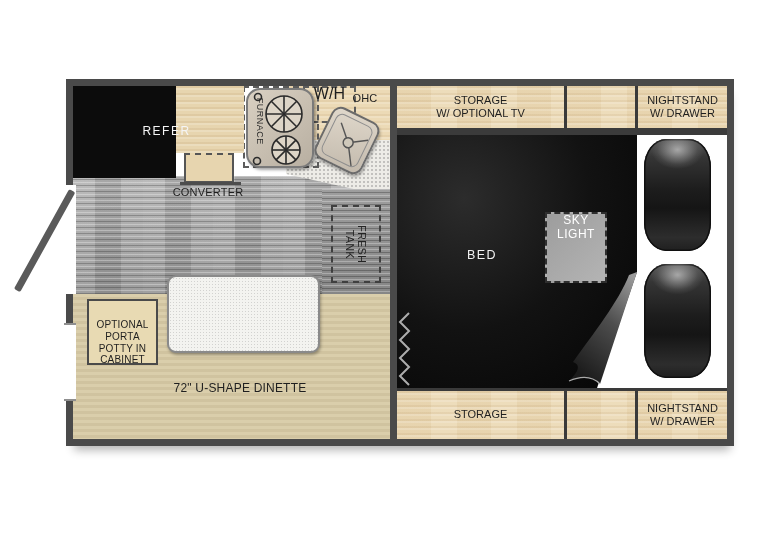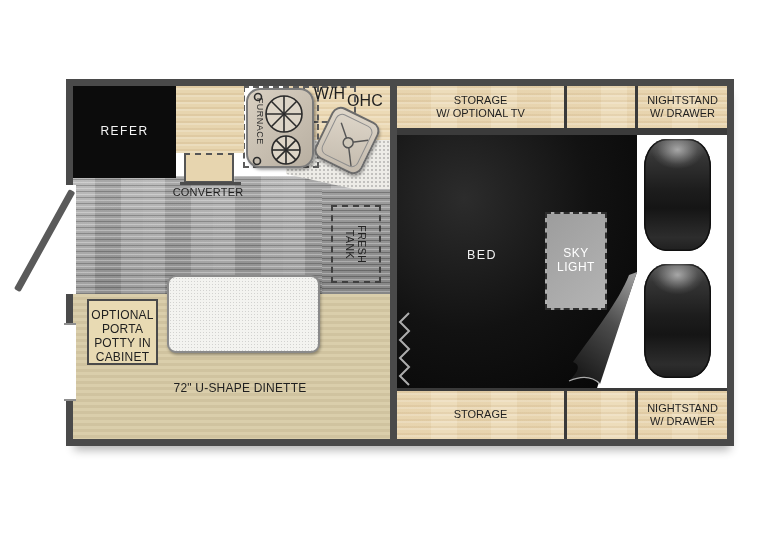--- a/index.html
+++ b/index.html
@@ -34,21 +34,21 @@
 
   
   .floor{
     left:73px;top:176px;width:317px;height:118px;z-index:2;background-color:#a6a6a6;
     background-image:
       repeating-linear-gradient(180deg, rgba(255,255,255,.30) 0 1px, rgba(0,0,0,0) 1px 3px, rgba(0,0,0,.22) 3px 4px, rgba(0,0,0,0) 4px 6px),
       repeating-linear-gradient(90deg, rgba(255,255,255,.08) 0 22px, rgba(0,0,0,.08) 22px 48px, rgba(255,255,255,.05) 48px 70px),
       linear-gradient(180deg,#b6b6b6,#989898);
   }
   .refer-block{left:73px;top:86px;width:103px;height:92px;background:#0c0c0c;z-index:5;}
-  .refer-label{left:73px;top:124px;width:103px;color:#f5f5f5;font-size:12px;letter-spacing:1.5px;z-index:6;}
+  .refer-label{left:73px;top:124px;width:103px;color:#f5f5f5;font-size:12px;letter-spacing:1.5px;z-index:6;padding-left:42px;}
 
   .pantry-block{
     left:176px;top:86px;width:68px;height:67px;z-index:5;background-color:#e7d5af;
     background-image:repeating-linear-gradient(180deg, rgba(150,105,50,.10) 0 2px, rgba(255,255,255,.18) 2px 4px, rgba(0,0,0,0) 4px 7px);
   }
   .pantry-label{left:174px;top:108px;width:72px;font-size:11px;z-index:6;}
 
   .converter-box{
     left:184px;top:153px;width:50px;height:30px;background:#e7d5af;z-index:6;box-sizing:border-box;
     border:2px solid #555;border-top-style:dashed;
@@ -72,21 +72,21 @@
     background-image:repeating-linear-gradient(180deg, rgba(150,105,50,.09) 0 2px, rgba(255,255,255,.16) 2px 4px, rgba(0,0,0,0) 4px 7px);
   }
   .counter{
     left:286px;top:140px;width:104px;height:62px;z-index:3;background-color:#edece7;
     background-image:radial-gradient(rgba(110,110,110,.35) .7px, transparent .9px);
     background-size:4px 4px;
     clip-path:polygon(0 0,100% 0,100% 92%,0 55%);
   }
   .wh-dashed{left:303px;top:86px;width:53px;height:37px;border:2px dashed #5c5c5c;box-sizing:border-box;z-index:4;}
   .wh-label{left:303px;top:85px;width:53px;font-size:16px;z-index:6;}
-  .ohc-label{left:340px;top:92px;width:50px;font-size:16px;z-index:6;}
+  .ohc-label{left:340px;top:92px;width:50px;font-size:11px;z-index:6;}
 
   .sink{
     left:321px;top:112px;width:52px;height:57px;z-index:7;border-radius:10px;
     background:linear-gradient(160deg,#e0d8cb,#c2b9ac);border:2px solid #6b6b6b;box-sizing:border-box;
     transform:rotate(26deg);box-shadow:2px 2px 3px rgba(0,0,0,.3);
   }
   .sink::after{
     content:"";position:absolute;left:4px;top:4px;right:4px;bottom:4px;
     border:1.5px solid #8d8d8d;border-radius:7px;
   }
@@ -104,21 +104,21 @@
   }
 
   .dinette-bench{
     left:73px;top:294px;width:317px;height:145px;z-index:2;background-color:#d8cba6;
     background-image:repeating-linear-gradient(180deg, rgba(255,255,255,.06) 0 3px, rgba(0,0,0,.04) 3px 6px);
   }
   .porta-box{
     left:87px;top:299px;width:71px;height:66px;z-index:6;background:#e8dab3;
     border:2px solid #4a4a4a;box-sizing:border-box;
   }
-  .porta-label{left:86px;top:308px;width:73px;font-size:12px;z-index:7;}
+  .porta-label{left:86px;top:319px;width:73px;font-size:10px;z-index:7;}
   .table{
     left:167px;top:275px;width:153px;height:78px;z-index:6;border-radius:9px;
     background-color:#f3f3f0;
     background-image:radial-gradient(rgba(150,150,150,.35) .6px, transparent .8px);
     background-size:3px 3px;
     border:2px solid #8a8a8a;box-sizing:border-box;box-shadow:1px 2px 3px rgba(0,0,0,.3);
   }
   .table-label{left:167px;top:306px;width:153px;font-size:12px;z-index:7;}
   .dinette-label{left:130px;top:381px;width:220px;font-size:12px;z-index:7;}
 
@@ -138,23 +138,23 @@
   .c-storage-tv{width:167px;}
   .c-blank-top{width:71px;}
   .c-night-top{flex:1;}
   .c-storage{width:167px;}
   .c-blank-bot{width:71px;}
   .c-night-bot{flex:1;}
 
   .bed-svg{left:397px;top:135px;z-index:8;}
   .bed-label{left:442px;top:248px;width:80px;color:#f2f2f2;font-size:12.5px;letter-spacing:1.5px;z-index:12;}
   .skylight{
-    left:545px;top:212px;width:62px;height:98px;z-index:11;box-sizing:border-box;
+    left:545px;top:212px;width:62px;height:71px;z-index:11;box-sizing:border-box;
     background:linear-gradient(135deg,#9d9d9d,#b4b4b4);border:2px dashed #2e2e2e;
-    display:flex;align-items:center;justify-content:center;
+    display:flex;align-items:flex-start;justify-content:center;
   }
   .skylight-label{color:#ffffff;font-size:12px;text-align:center;white-space:pre-line;line-height:1.15;letter-spacing:.5px;}
 
   .seat{
     left:644px;width:67px;z-index:9;border-radius:22px / 28px;
     background:linear-gradient(180deg,#565656 0%,#353535 16%,#1d1d1d 45%,#151515 62%,#2d2d2d 88%,#1f1f1f 100%);
     box-shadow:inset 0 0 0 1.5px #101010;overflow:hidden;
   }
   .seat::before{
     content:"";position:absolute;left:0;top:0;right:0;height:60%;

